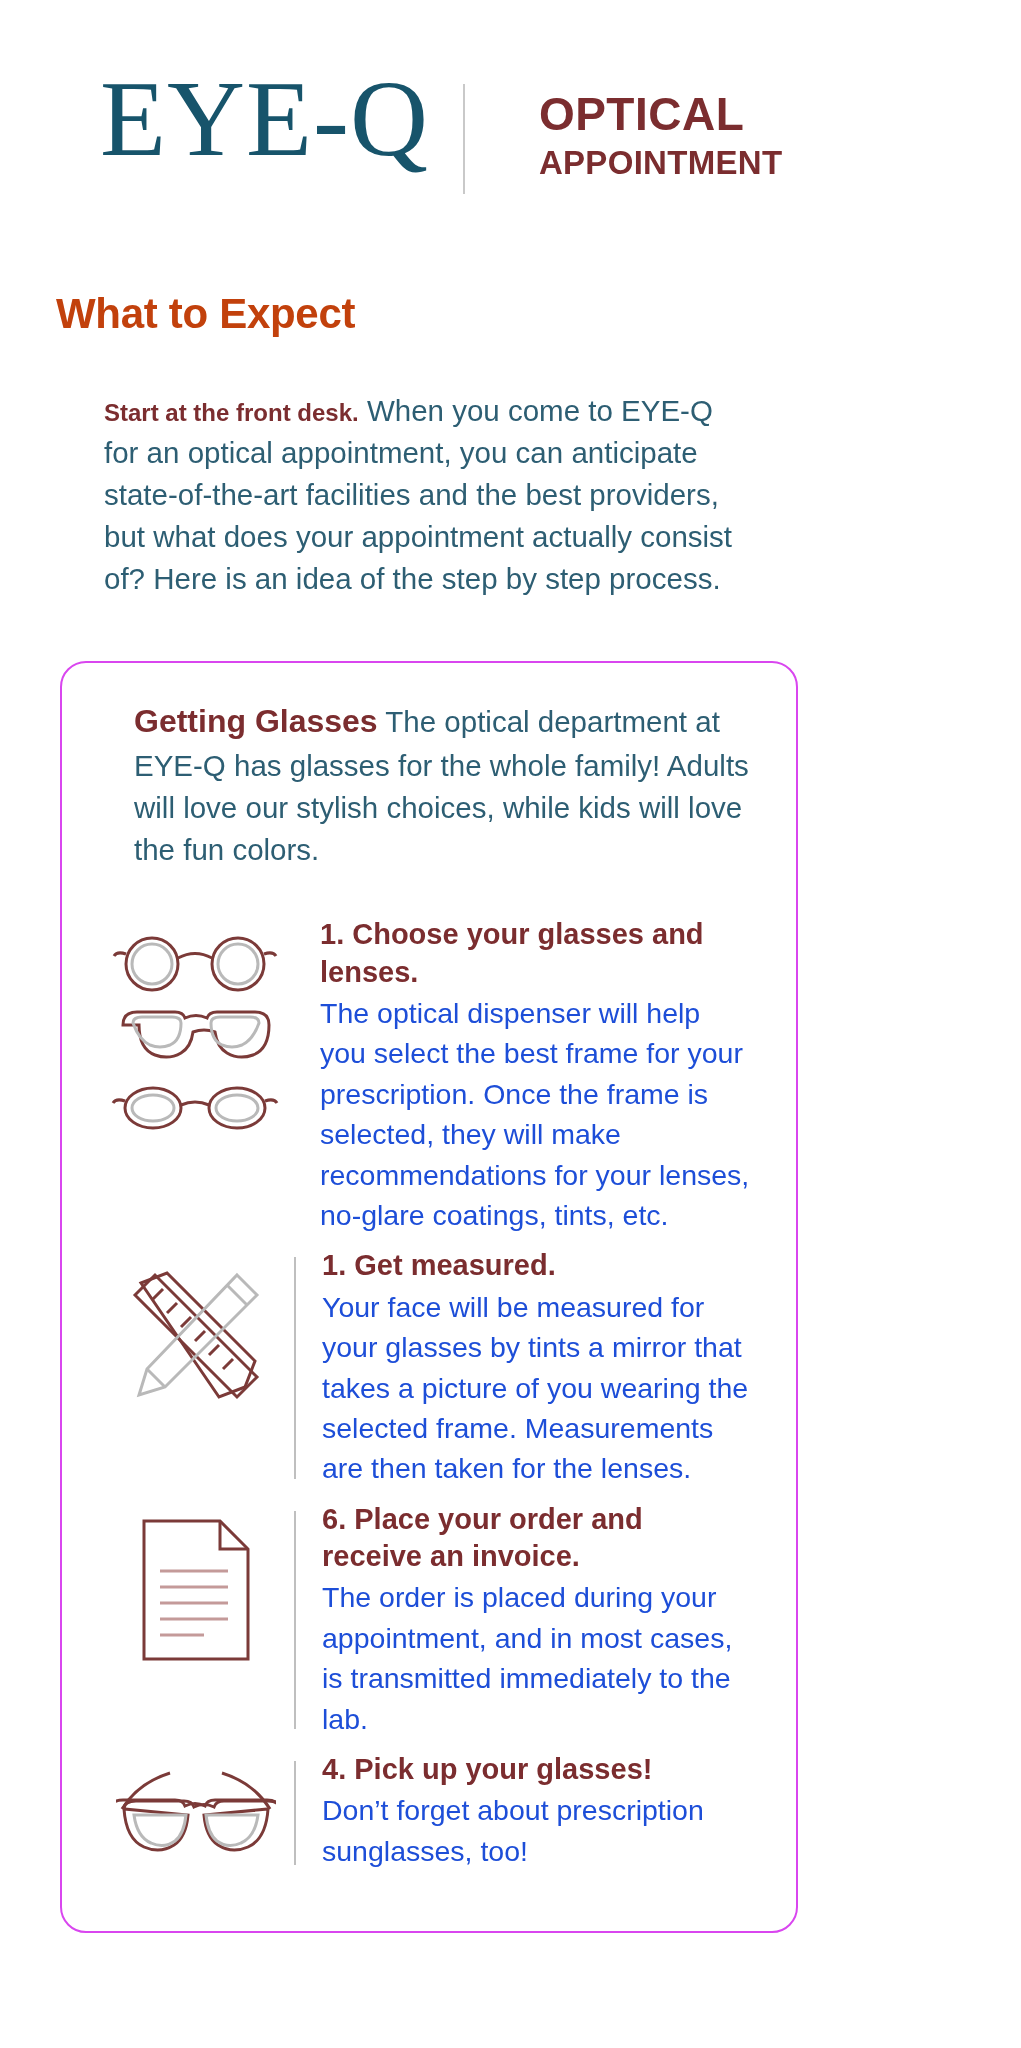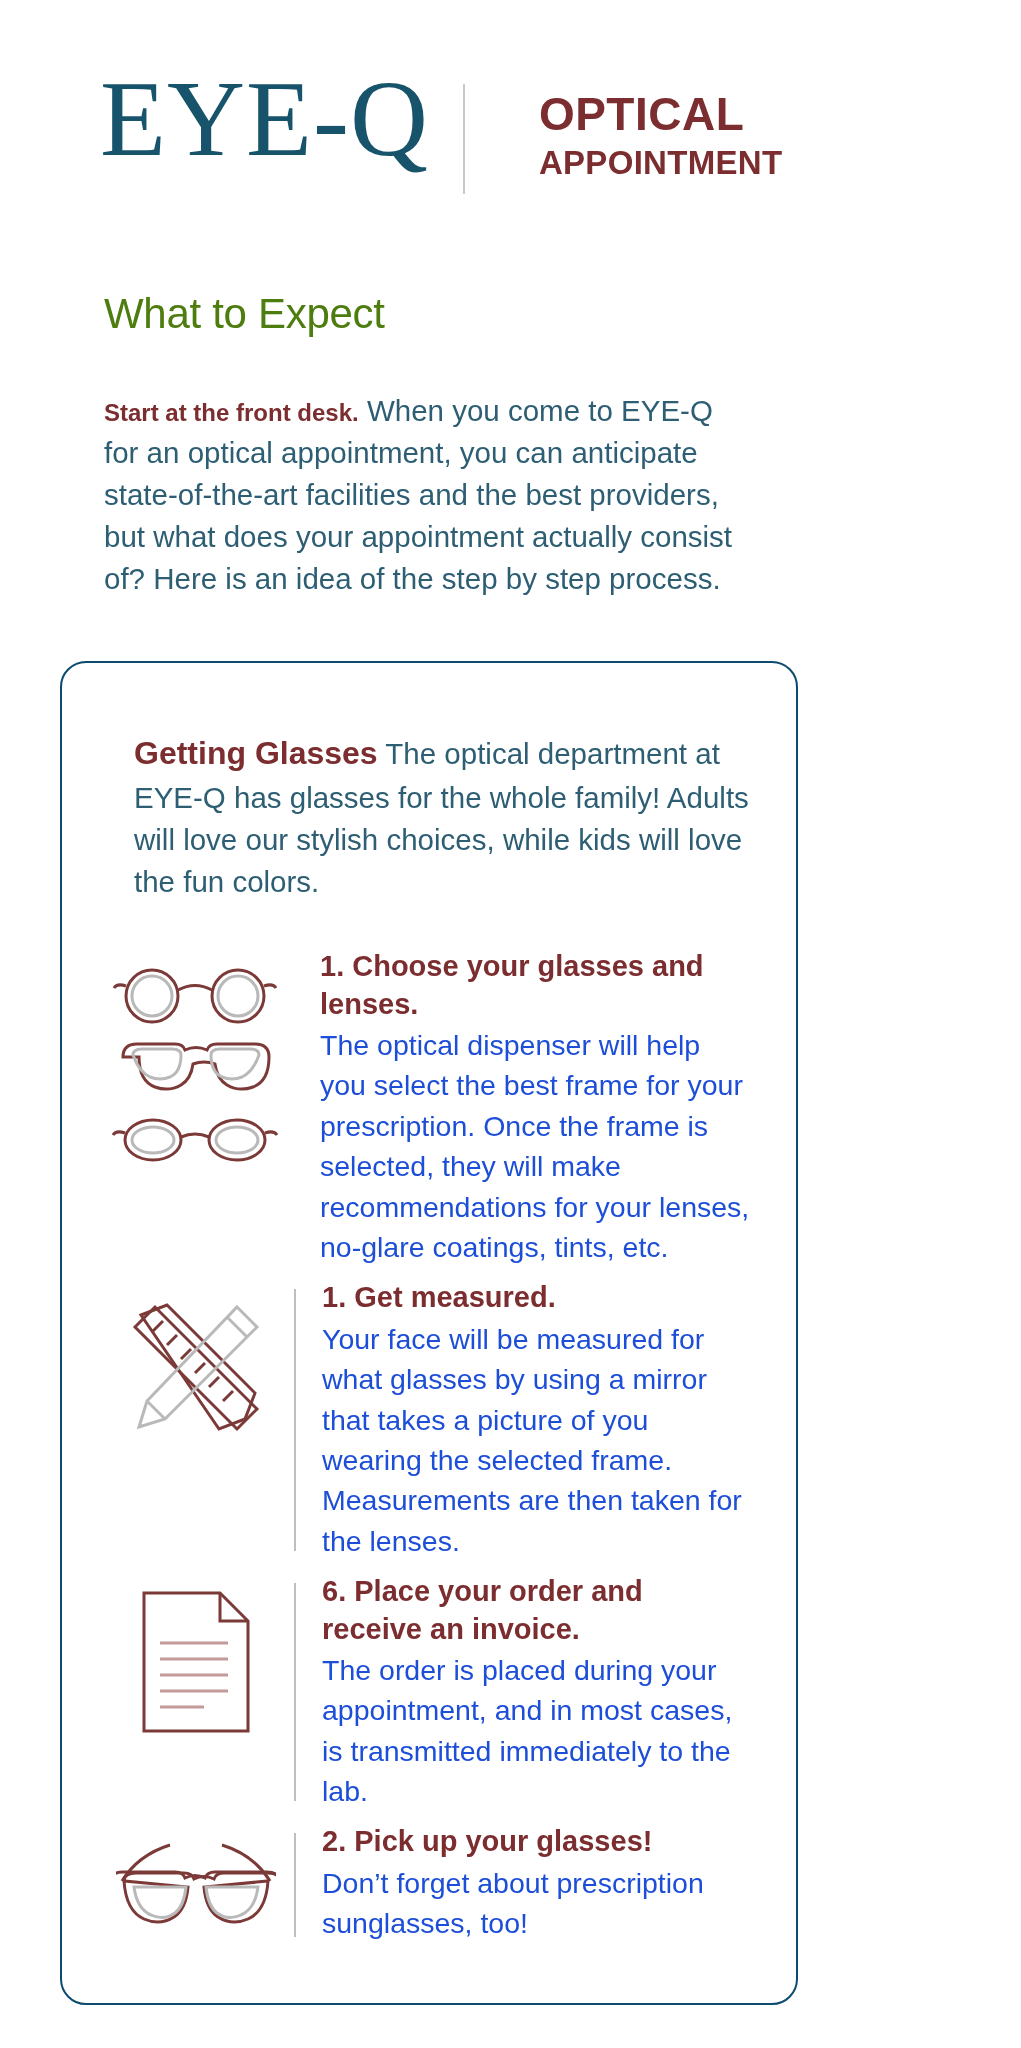--- a/index.html
+++ b/index.html
@@ -65,43 +65,43 @@
     font-weight: bold;
     letter-spacing: 0.3px;
     color: #7b2d2f;
     line-height: 1.15;
     margin-top: 6px;
   }
 
   
   .section-title {
     font-size: 42px;
-    font-weight: normal;
-    color: #4d7c0f;
-    padding: 78px 0 0 104px;
+    font-weight: bold;
+    color: #c2410c;
+    padding: 78px 0 0 56px;
     letter-spacing: -0.3px;
   }
   .intro {
     padding: 52px 100px 0 104px;
     font-size: 29.5px;
     line-height: 1.42;
     color: #2d5e73;
   }
   .intro .lead {
     font-weight: bold;
     color: #7b2d2f;
     font-size: 24px;
   }
 
   
   .card {
     margin: 62px 56px 0 60px;
-    border: 2px solid #0c4a6e;
+    border: 2px solid #d946ef;
     border-radius: 26px;
-    padding: 68px 40px 44px 36px;
+    padding: 36px 40px 44px 36px;
     box-sizing: border-box;
   }
   .card-heading {
     padding: 0 6px 0 36px;
     font-size: 29.5px;
     line-height: 1.42;
     color: #2d5e73;
   }
   .card-heading .bold {
     font-weight: bold;
@@ -233,21 +233,21 @@
 
               <path d="M116 14 L136 34 L44 126 L18 134 L26 108 Z"></path>
               <path d="M26 108 L44 126"></path>
               <path d="M106 24 L126 44"></path>
             </g>
           </svg>
         </div>
         <div class="step-rule"></div>
         <div class="step-body">
           <div class="step-title">1. Get measured.</div>
-          <div class="step-text">Your face will be measured for what glasses by using a mirror that takes a picture of you wearing the selected frame. Measurements are then taken for the lenses.</div>
+          <div class="step-text">Your face will be measured for your glasses by tints a mirror that takes a picture of you wearing the selected frame. Measurements are then taken for the lenses.</div>
         </div>
       </div>
 
       <div class="step step-3">
         <div class="step-icon">
           <svg width="120" height="150" viewBox="0 0 120 150">
             <g fill="none" stroke="#7b3a38" stroke-width="3">
               <path d="M8 6 H84 L112 34 V144 H8 Z"></path>
               <path d="M84 6 V34 H112"></path>
             </g>
@@ -279,20 +279,20 @@
               <path d="M152 44 q-2 30 -20 38 q-16 7 -30 -2 q-12 -8 -14 -30 z"></path>
             </g>
             <g fill="none" stroke="#b9b9b9" stroke-width="3">
               <path d="M18 50 q3 22 17 28 q13 6 24 -2 q9 -7 11 -26 z"></path>
               <path d="M142 50 q-3 22 -17 28 q-13 6 -24 -2 q-9 -7 -11 -26 z"></path>
             </g>
           </svg>
         </div>
         <div class="step-rule"></div>
         <div class="step-body">
-          <div class="step-title">2. Pick up your glasses!</div>
+          <div class="step-title">4. Pick up your glasses!</div>
           <div class="step-text">Don’t forget about prescription sunglasses, too!</div>
         </div>
       </div>
 
     </div>
   </div>
 </div>
 
 </body></html>

